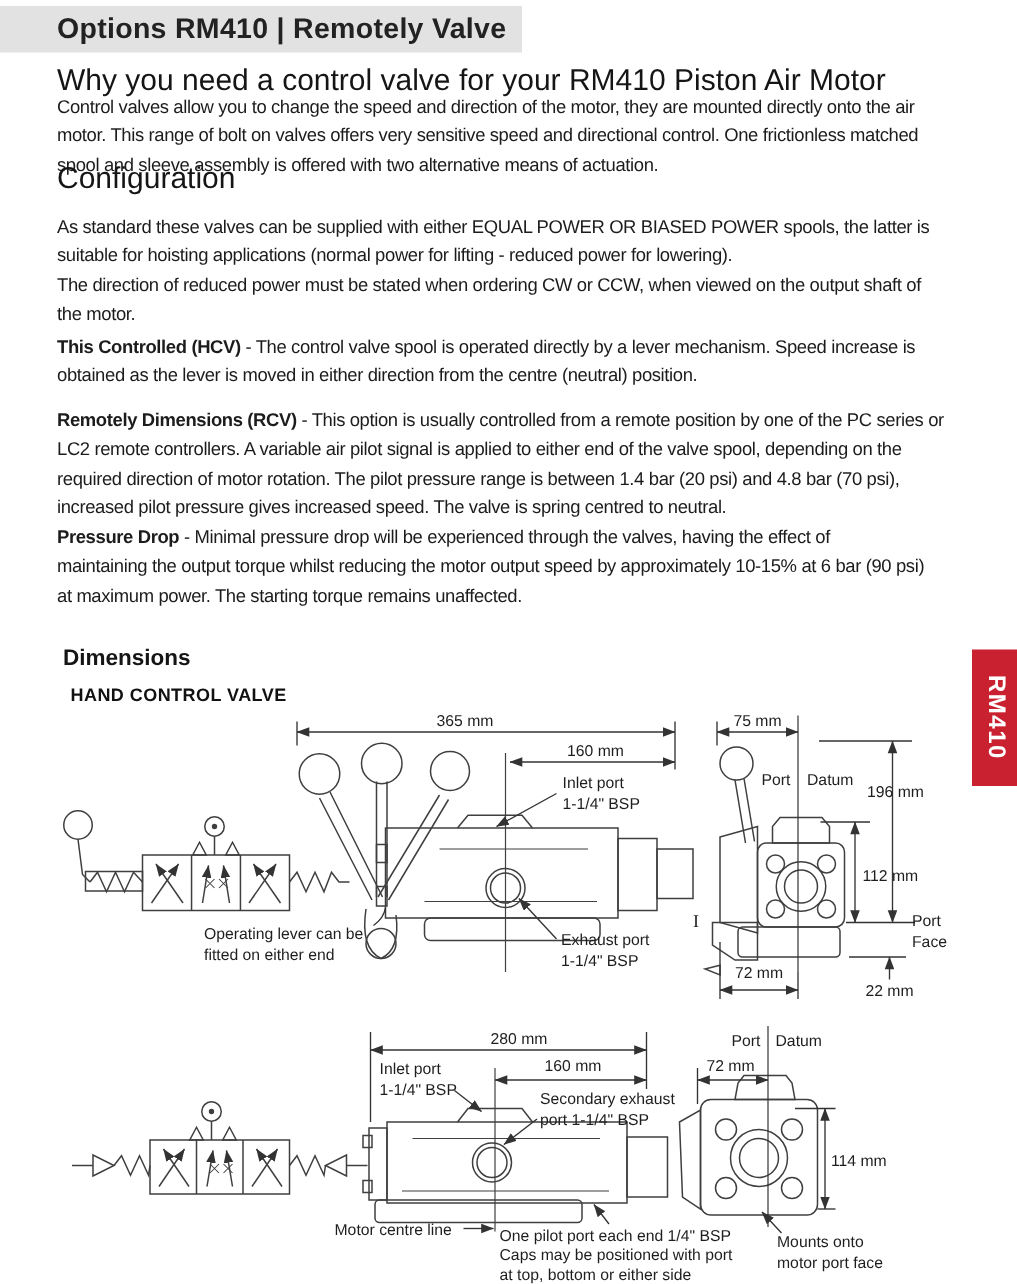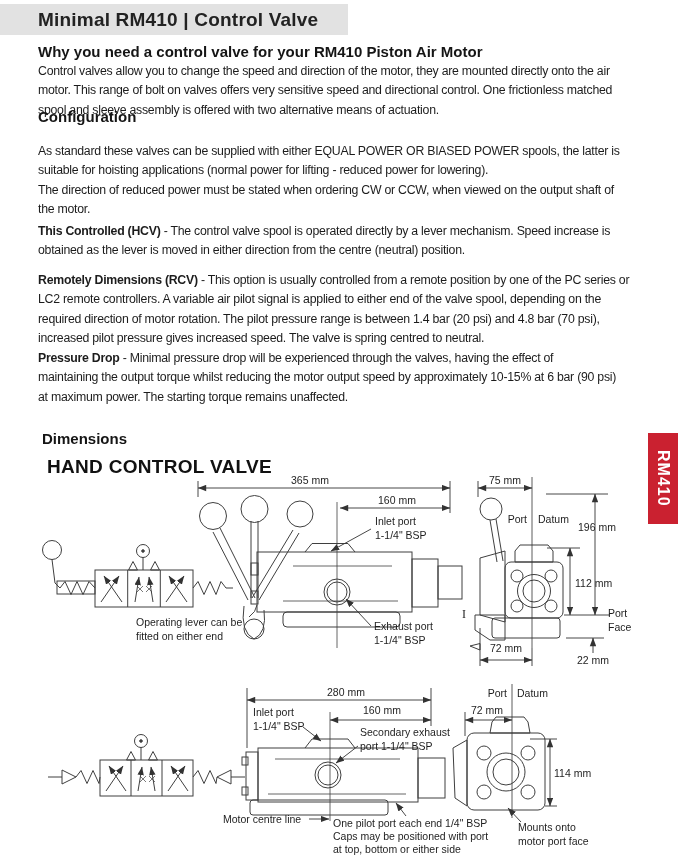--- a/index.html
+++ b/index.html
@@ -1,44 +1,44 @@
 <!DOCTYPE html>
 <html><head>
 <meta charset="utf-8">
 <style>
   html,body{margin:0;padding:0;background:#fff;}
   .page{position:relative;width:678px;height:856px;background:#ffffff;overflow:hidden;
         font-family:"Liberation Sans",sans-serif;color:#1c1c1c;}
   .header-bar{position:absolute;left:0;top:4px;width:348px;height:31px;background:#e2e2e2;
               display:flex;align-items:center;}
   .header-title{font-size:19px;font-weight:bold;color:#222;padding-left:38px;letter-spacing:0.2px;white-space:nowrap;}
-  .sec-heading{position:absolute;left:38px;font-size:15px;font-weight:bold;color:#151515;white-space:nowrap;}
+  .sec-heading{position:absolute;left:38px;font-size:20px;font-weight:normal;color:#151515;white-space:nowrap;}
   .para{position:absolute;left:38px;width:655px;font-size:12.3px;line-height:19.3px;
         letter-spacing:-0.25px;color:#1c1c1c;}
   .para b{font-weight:bold;}
   .para .flow{white-space:pre-line;}
   .small-heading{position:absolute;left:42px;font-size:15px;font-weight:bold;color:#151515;white-space:nowrap;}
-  .valve-heading{position:absolute;left:47px;font-size:19px;font-weight:bold;color:#111;
+  .valve-heading{position:absolute;left:47px;font-size:12px;font-weight:bold;color:#111;
                  letter-spacing:0.3px;white-space:nowrap;z-index:3;}
   .diagram{position:absolute;left:0;z-index:1;}
   .side-tab{position:absolute;left:648px;top:433px;width:30px;height:91px;background:#ca2130;
             display:flex;align-items:center;justify-content:center;z-index:4;}
   .side-tab span{writing-mode:vertical-rl;font-size:16px;font-weight:bold;color:#ffffff;letter-spacing:1px;}
   svg text{font-family:"Liberation Sans",sans-serif;font-size:10.5px;fill:#1e1e1e;}
   svg .serifI{font-family:"Liberation Serif",serif;font-size:12px;}
   svg .draw{stroke:#3f3f3f;stroke-width:1;fill:none;}
   svg .dim{stroke:#333;stroke-width:0.9;fill:none;}
 </style>
 </head>
 <body>
 
 <div class="page">
 
   <div class="header-bar">
-    <div class="header-title">Minimal RM410 | Control Valve</div>
+    <div class="header-title">Options RM410 | Remotely Valve</div>
   </div>
 
   <div class="sec-heading" style="top:43px">Why you need a control valve for your RM410 Piston Air Motor</div>
   <div class="para" style="top:62px">
     <span class="flow">Control valves allow you to change the speed and direction of the motor, they are mounted directly onto the air
 motor. This range of bolt on valves offers very sensitive speed and directional control. One frictionless matched
 spool and sleeve assembly is offered with two alternative means of actuation.</span>
   </div>
 
   <div class="sec-heading" style="top:108px">Configuration</div>

